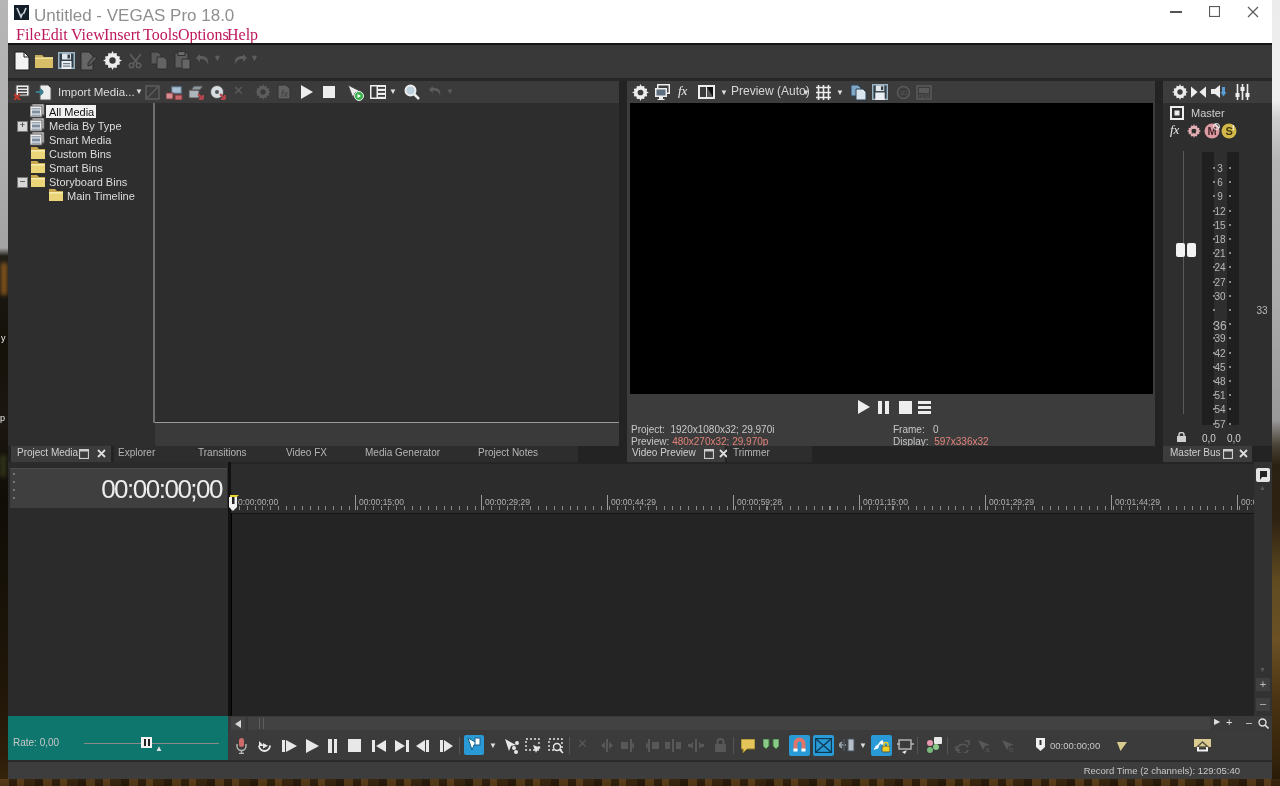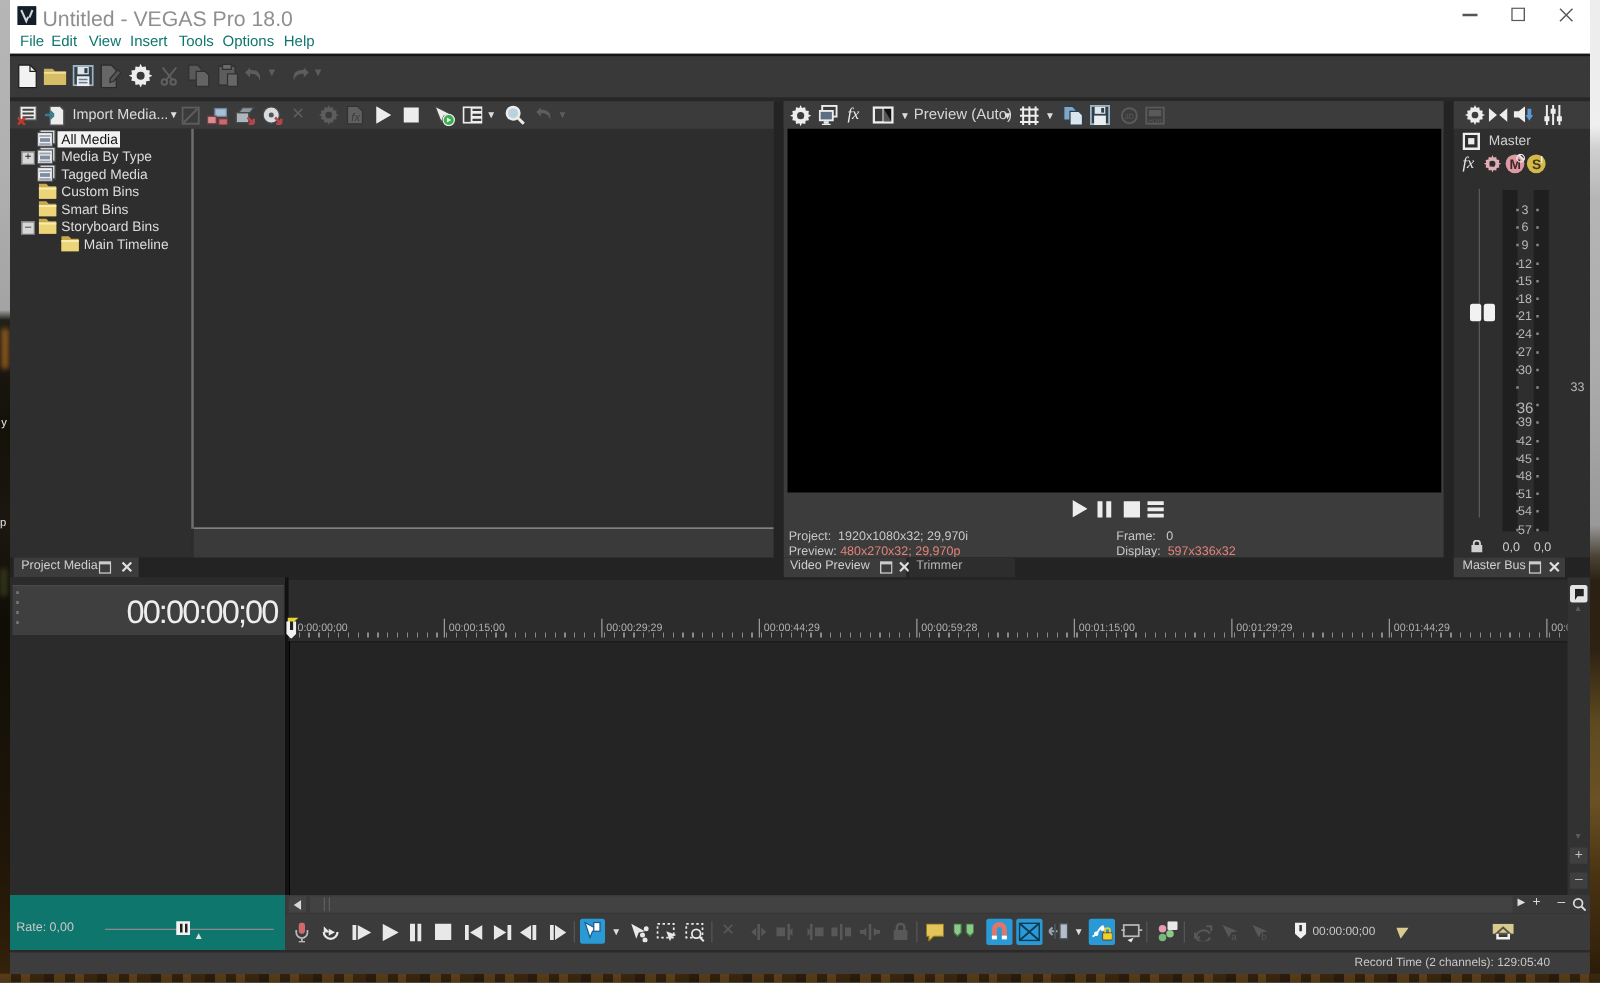--- a/index.html
+++ b/index.html
@@ -16,21 +16,21 @@
       repeating-linear-gradient(90deg, rgba(110,76,32,.5) 0 9px, rgba(40,26,10,.55) 9px 17px, rgba(130,88,38,.45) 17px 24px, rgba(56,36,14,.55) 24px 35px, rgba(26,16,7,.5) 35px 43px),
       linear-gradient(to bottom,#3e2c13,#2e1f0b);}
   
   #win{left:8px;top:0;width:1264px;height:779px;background:#2e2e2e;}
   
   #title{left:0;top:0;width:1264px;height:24px;background:#fff;}
   #logo{left:6px;top:5px;width:15px;height:15px;background:#17212b;}
   #ttext{left:26px;top:6px;font-size:17px;color:#8f8f8f;}
   
   #menu{left:0;top:24px;width:1264px;height:19px;background:#fff;}
-  .mi{position:absolute;top:2px;font-size:12px;color:#0f766e;}
+  .mi{position:absolute;top:2px;font-size:16px;color:#be185d;font-family:Liberation Serif, serif;}
   #menuline{left:0;top:43px;width:1264px;height:2px;background:#161616;}
   
   #tbar{left:0;top:45px;width:1264px;height:33px;background:#393939;}
   #seam1{left:0;top:78px;width:1264px;height:3px;background:#272727;}
   
   #pmPanel{left:0;top:81px;width:611px;height:365px;background:#2d2d2d;}
   #pmBar{left:0;top:0;width:710px;height:22px;background:#3b3b3b;}
   #pmTree{left:0;top:22px;width:145px;height:343px;background:#2e2e2e;}
   #pmDiv{left:145px;top:22px;width:2px;height:320px;background:#6e6e6e;}
   #pmScroll{left:147px;top:341px;width:464px;height:24px;background:#3a3a3a;border-top:1px solid #999;}
@@ -288,21 +288,21 @@
         </svg>
       <svg class="abs mediaicon" style="left:41px;top:85px">
           <use href="#folderic"></use>
         </svg>
 
       <div class="abs expander" style="left:9px;top:18px;"><span>+</span></div>
       <div class="abs expander" style="left:9px;top:74px;"><span>–</span></div>
       <div class="abs" style="left:38px;top:2px;width:50px;height:13px;background:#f2f2f2;"></div>
       <span class="t" style="left:41px;top:3px;font-size:11px;color:#111;">All Media</span>
       <span class="t" style="left:41px;top:17px;font-size:11px;color:#dcdcdc;">Media By Type</span>
-      <span class="t" style="left:41px;top:31px;font-size:11px;color:#dcdcdc;">Tagged Media</span>
+      <span class="t" style="left:41px;top:31px;font-size:11px;color:#dcdcdc;">Smart Media</span>
       <span class="t" style="left:41px;top:45px;font-size:11px;color:#dcdcdc;">Custom Bins</span>
       <span class="t" style="left:41px;top:59px;font-size:11px;color:#dcdcdc;">Smart Bins</span>
       <span class="t" style="left:41px;top:73px;font-size:11px;color:#dcdcdc;">Storyboard Bins</span>
       <span class="t" style="left:59px;top:87px;font-size:11px;color:#dcdcdc;">Main Timeline</span>
     </div>
     <div id="pmDiv" class="abs"></div>
     <div id="pmScroll" class="abs"></div>
   </div>
   <div id="split1" class="abs"></div>
   <div id="vpPanel" class="abs">
@@ -505,20 +505,27 @@
     <div class="tab active" style="left:3px;width:100px;">
         <span style="left:6px;">Project Media</span>
       <svg class="abs" style="left:68px;top:3px" width="10" height="10" viewBox="0 0 10 10">
           <rect x="0.5" y="0.5" width="9" height="9" fill="none" stroke="#ccc" stroke-width="1.2"></rect>
           <rect x="0.5" y="0.5" width="9" height="2" fill="#ccc"></rect>
         </svg>
       <svg class="abs" style="left:86px;top:3px" width="9" height="9" viewBox="0 0 9 9">
           <path d="M1 1l7 7M8 1L1 8" stroke="#ddd" stroke-width="1.8"></path>
         </svg>
     </div>
+    <div class="tab" style="left:106px;width:464px;">
+      <span style="left:4px;">Explorer</span>
+      <span style="left:84px;">Transitions</span>
+      <span style="left:172px;">Video FX</span>
+      <span style="left:251px;">Media Generator</span>
+      <span style="left:364px;">Project Notes</span>
+    </div>
     <div class="tab active" style="left:619px;width:98px;">
         <span style="left:5px;">Video Preview</span>
       <svg class="abs" style="left:77px;top:3px" width="10" height="10" viewBox="0 0 10 10">
           <rect x="0.5" y="0.5" width="9" height="9" fill="none" stroke="#ccc" stroke-width="1.2"></rect>
           <rect x="0.5" y="0.5" width="9" height="2" fill="#ccc"></rect>
         </svg>
       <svg class="abs" style="left:92px;top:3px" width="9" height="9" viewBox="0 0 9 9">
           <path d="M1 1l7 7M8 1L1 8" stroke="#ddd" stroke-width="1.8"></path>
         </svg>
     </div>

